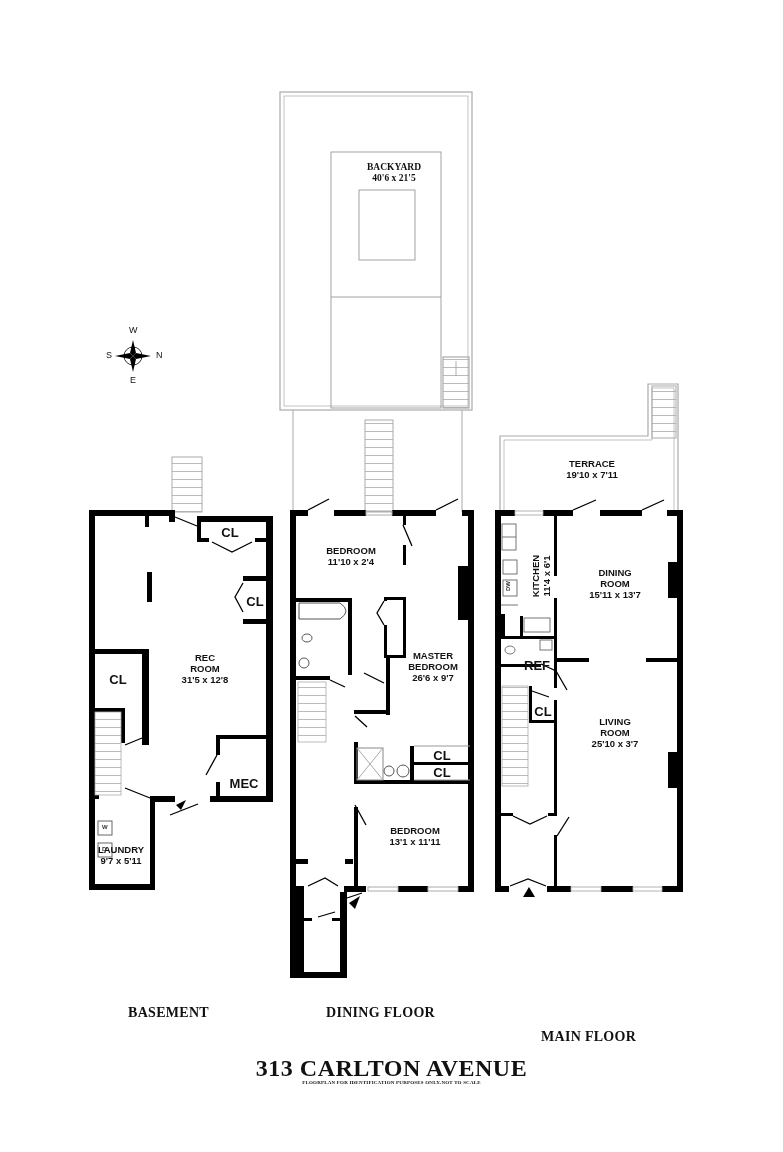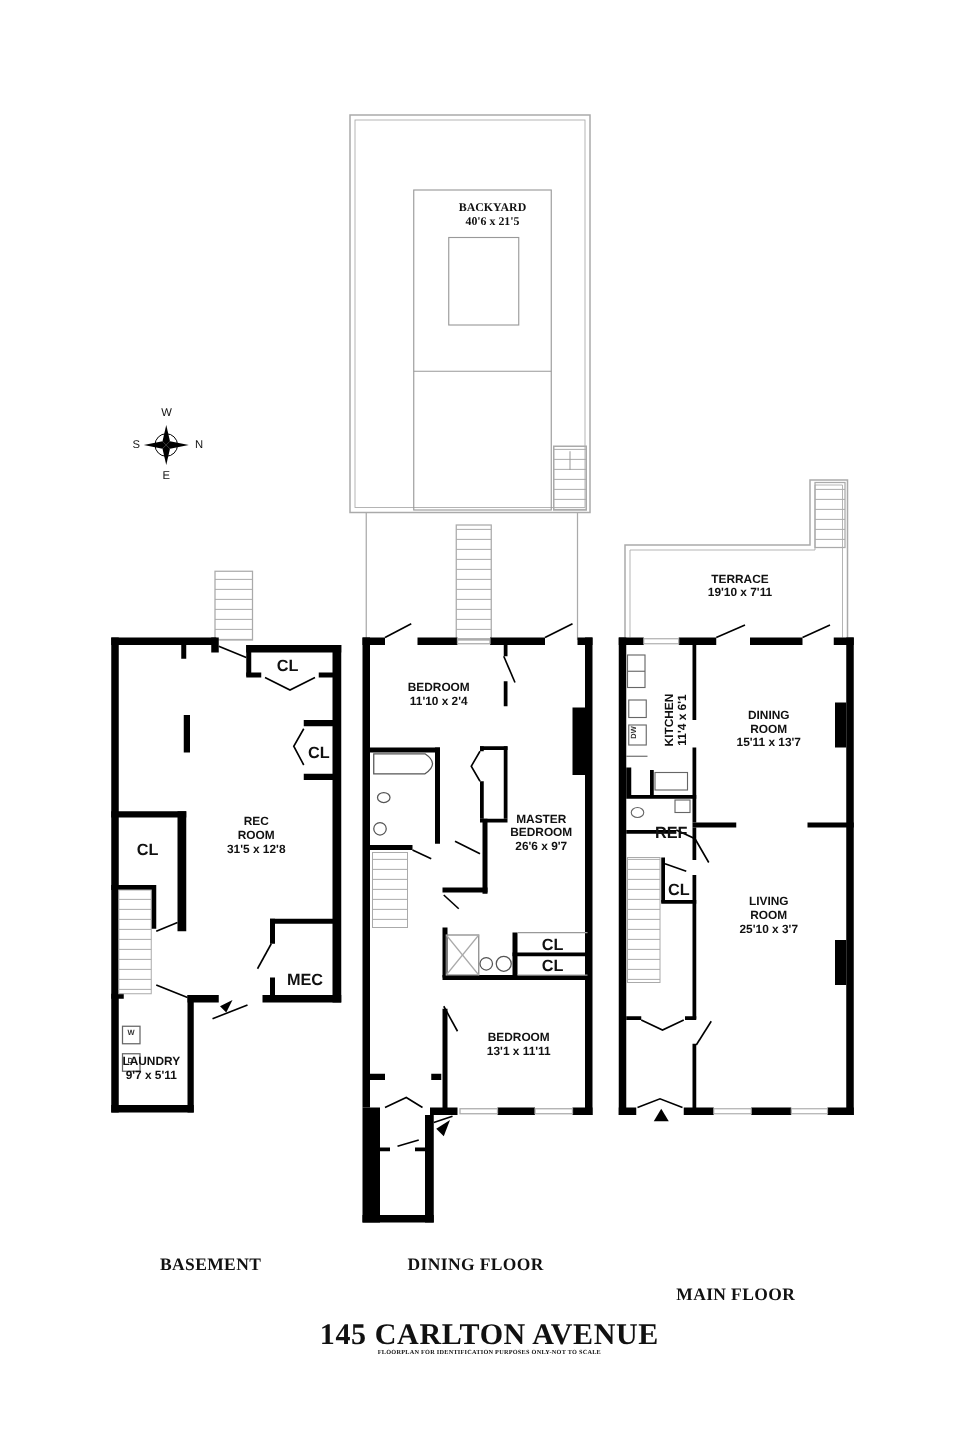--- a/index.html
+++ b/index.html
@@ -294,14 +294,14 @@
 <div class="lbl" style="left:580px;top:716px;width:70px;">
   <span>LIVING</span>
   <span>ROOM</span>
   <span>25'10 x 3'7</span>
 </div>
 
 <div class="floor-title" style="left:128px;top:1005px;">BASEMENT</div>
 <div class="floor-title" style="left:326px;top:1005px;">DINING FLOOR</div>
 <div class="floor-title" style="left:541px;top:1005px;margin-top:24px;">MAIN FLOOR</div>
 
-<div class="main-title">145 CARLTON AVENUE</div>
+<div class="main-title">313 CARLTON AVENUE</div>
 <div class="subtitle">FLOORPLAN FOR IDENTIFICATION PURPOSES ONLY-NOT TO SCALE</div>
 
 </body></html>

